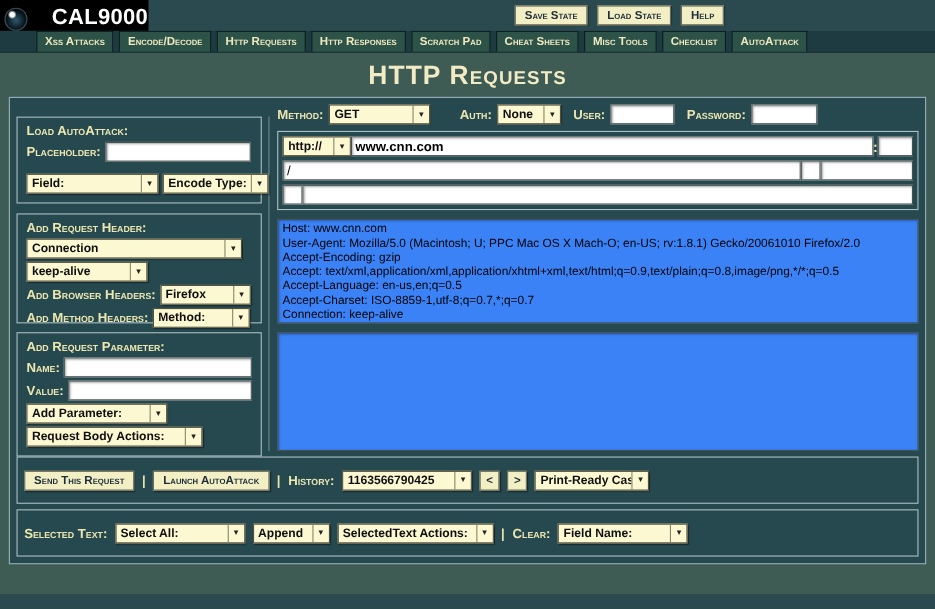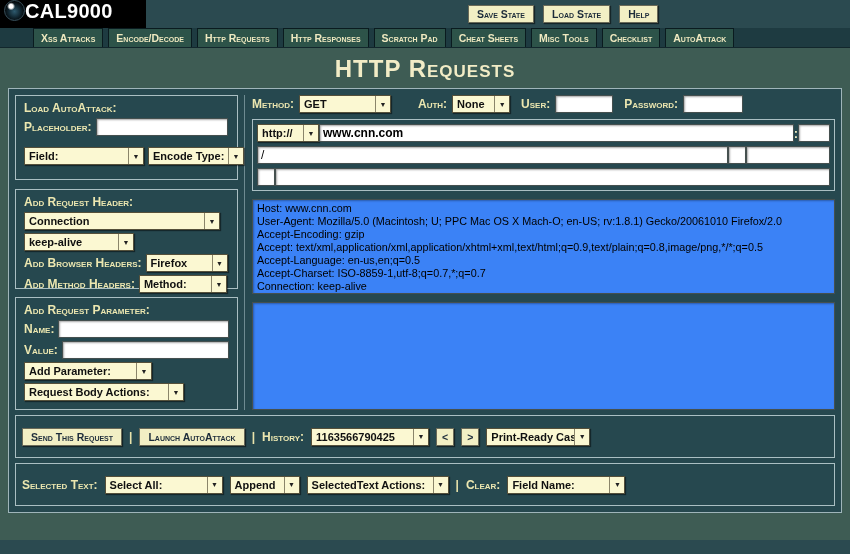--- a/index.html
+++ b/index.html
@@ -4,21 +4,21 @@
 <style>
   * { box-sizing: border-box; }
   html,body { margin:0; padding:0; }
   body {
     width:850px; height:554px; overflow:hidden;
     background:#2b4a50;
     font-family:"Liberation Sans", sans-serif;
   }
   
   .topbar { height:28px; background:#2b4a50; position:relative; display:flex; align-items:center; }
-  .logo { background:#000; height:28px; display:flex; align-items:flex-start; padding:0 33px 0 4px; gap:0; }
+  .logo { background:#000; height:28px; display:flex; align-items:flex-end; padding:0 0 0 4px; gap:22px; }
   .eye {
     width:21px; height:21px; border-radius:50%; flex:0 0 auto;
     background:
       radial-gradient(circle at 32% 28%, #ffffff 0 2px, rgba(255,255,255,0) 4px),
       radial-gradient(circle at 50% 55%, #2e5a6e 0%, #10242e 45%, #000 78%);
     border:1px solid #38505c;
   }
   .logo-text { color:#fff; font-size:20px; font-weight:bold; letter-spacing:0.3px; }
   .topbtns { position:absolute; left:468px; top:5px; display:flex; gap:9px; }
   .btn {
@@ -39,21 +39,21 @@
   .page-title {
     margin:0; padding-top:7px; height:40px; text-align:center;
     color:#f2ecc6; font-size:24px; font-variant:small-caps; font-weight:bold; letter-spacing:1px;
   }
   
   .container {
     margin:0 8px; height:425px; border:1px solid #9fb5ba; background:#26484f;
     padding:6px; display:flex; flex-direction:column;
   }
   .main-row { display:flex; flex:1; min-height:0; }
-  .left-col { width:230px; padding-right:6px; border-right:1px solid rgba(170,195,200,0.55); display:flex; flex-direction:column; }
+  .left-col { width:230px; padding-right:6px; border-right:1px solid rgba(170,195,200,0.55); display:flex; flex-direction:column;margin-top:11px; }
   .right-col { flex:1; margin-left:7px; display:flex; flex-direction:column; min-width:0; }
   .panel-box { border:1px solid #aabfc3; padding:5px 8px; display:flex; flex-direction:column; }
   .box1 { height:104px; margin-bottom:9px; }
   .box2 { height:100px; margin-bottom:8px; }
   .box3 { flex:1; }
   .lbl, .heading { color:#ece7b0; font-weight:bold; font-variant:small-caps; font-size:12px; white-space:nowrap; }
   .heading { display:block; margin-bottom:3px; }
   .row { display:flex; align-items:center; margin-bottom:3px; gap:4px; }
   .gap { height:8px; }
   

